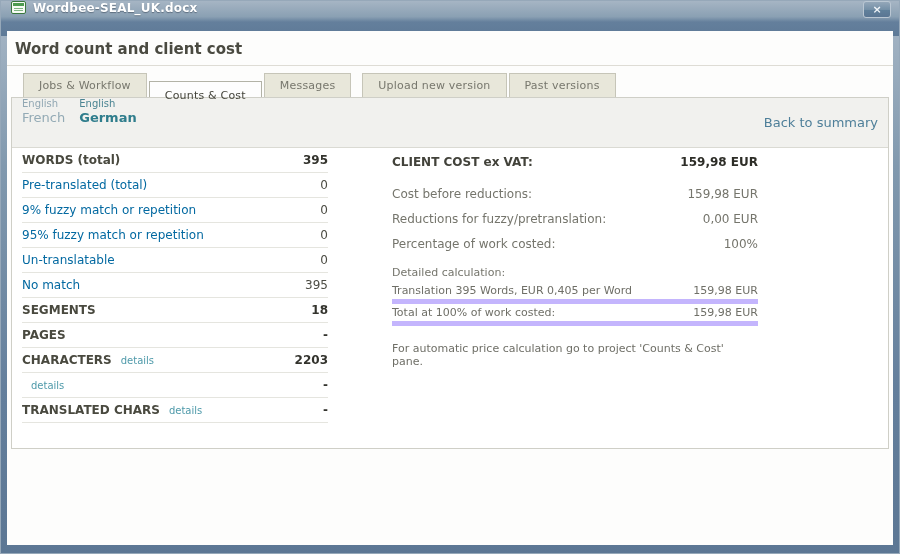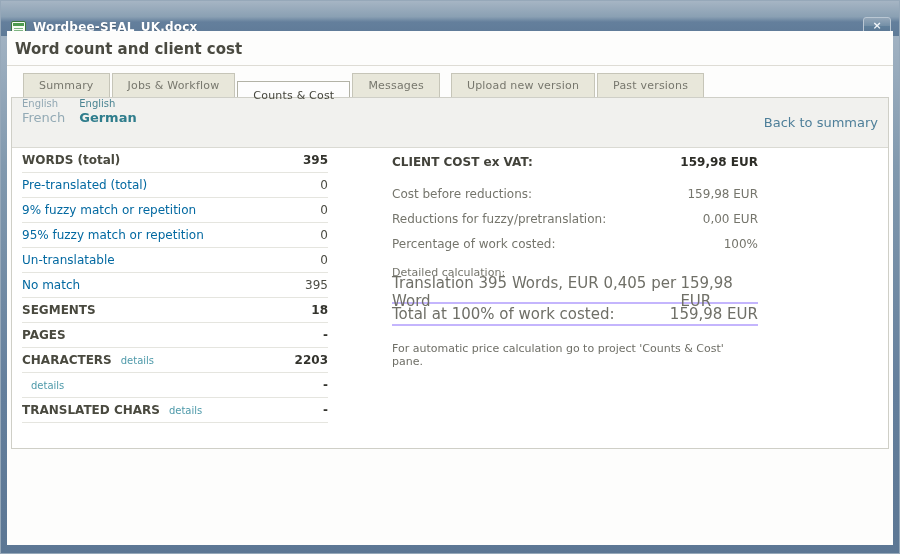--- a/index.html
+++ b/index.html
@@ -5,21 +5,21 @@
   * { margin:0; padding:0; box-sizing:border-box; }
   html,body { width:900px; height:554px; }
   body { font-family:"DejaVu Sans","Liberation Sans",sans-serif; background:#e8e8e8; }
 
   .window {
     position:relative; width:900px; height:554px;
     background:linear-gradient(180deg,#a9b8c7 0%,#8199ae 30%,#647f9c 70%,#5c7794 100%);
     border:1px solid #96a8b9;
   }
   .titlebar {
-    height:35px; display:flex; align-items:flex-end; padding:0 8px 2px 10px;
+    height:35px; display:flex; align-items:flex-start; padding:0 8px 2px 10px;
     background:linear-gradient(180deg,#a6b5c4 0%,#8aa0b3 45%,#647f9c 60%,#5e7a97 100%);
   }
   .doc-icon { width:15px; height:13px; background:#f6fbf4; border:1px solid #39783d; border-radius:2px; position:relative; flex:0 0 auto; }
   .doc-icon::before { content:""; position:absolute; left:1px; right:1px; top:1px; height:3px; background:#4d9b50; }
   .doc-icon::after { content:""; position:absolute; left:2px; right:2px; top:6px; height:4px;
     background:linear-gradient(180deg,#7fb583 0 1px,transparent 1px 2px,#7fb583 2px 3px,transparent 3px); }
   .title-text { color:#ffffff; font-weight:bold; font-size:12px; margin-left:7px; text-shadow:0 1px 1px rgba(30,45,60,.45); letter-spacing:.2px; }
   .close-btn {
     margin-left:auto; width:28px; height:17px; border:1px solid #bac7d3; border-radius:3px;
     background:linear-gradient(180deg,#94a7b9 0%,#7590a7 50%,#60809b 55%,#5a7count693 100%);
@@ -64,39 +64,38 @@
   .crow.bold .val { font-weight:bold; color:#33332d; }
   .details-link { font-size:10px; color:#4f9aaa; margin-left:9px; cursor:pointer; }
 
   .right-col { margin-left:64px; width:366px; font-size:12px; }
   .cost-head { display:flex; align-items:center; height:28px; font-weight:bold; color:#42423a; }
   .cost-head .val { margin-left:auto; color:#2d2d27; }
   .cost-rows { margin-top:5px; }
   .cost-row { display:flex; align-items:center; height:25px; color:#75756c; }
   .cost-row .val { margin-left:auto; }
   .detail-heading { margin-top:6px; height:20px; display:flex; align-items:center; font-size:11px; color:#75756c; }
-  .detail-row { display:flex; align-items:center; height:22px; font-size:15px; color:#6f6f67; border-bottom:2px solid #c4b5fd; }
+  .detail-row { display:flex; align-items:center; height:22px; font-size:11px; color:#6f6f67; border-bottom:5px solid #c4b5fd; }
   .detail-row .val { margin-left:auto; }
   .note { margin-top:16px; font-size:11px; color:#6f6f67; }
 </style>
 </head>
 <body>
 
 <div class="window">
   <div class="titlebar">
     <span class="doc-icon"></span>
     <span class="title-text">Wordbee-SEAL_UK.docx</span>
     <span class="close-btn"><span>×</span></span>
   </div>
 
   <div class="client-area">
     <div class="heading">Word count and client cost</div>
 
     <div class="tabstrip">
-      <div class="tab">Summary</div>
       <div class="tab">Jobs &amp; Workflow</div>
       <div class="tab active">Counts &amp; Cost</div>
       <div class="tab">Messages</div>
       <div class="tab-gap"></div>
       <div class="tab">Upload new version</div>
       <div class="tab">Past versions</div>
     </div>
 
     <div class="panel">
       <div class="band">

